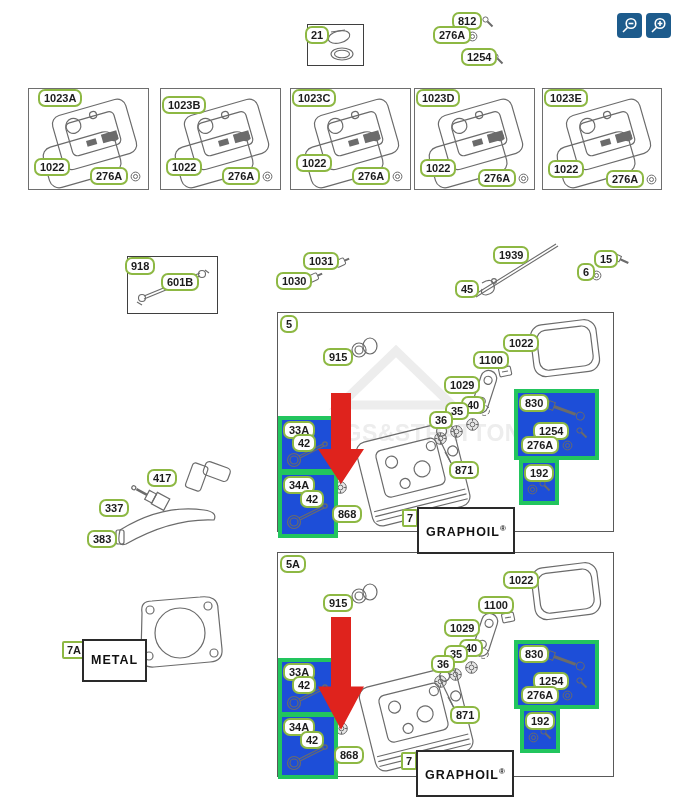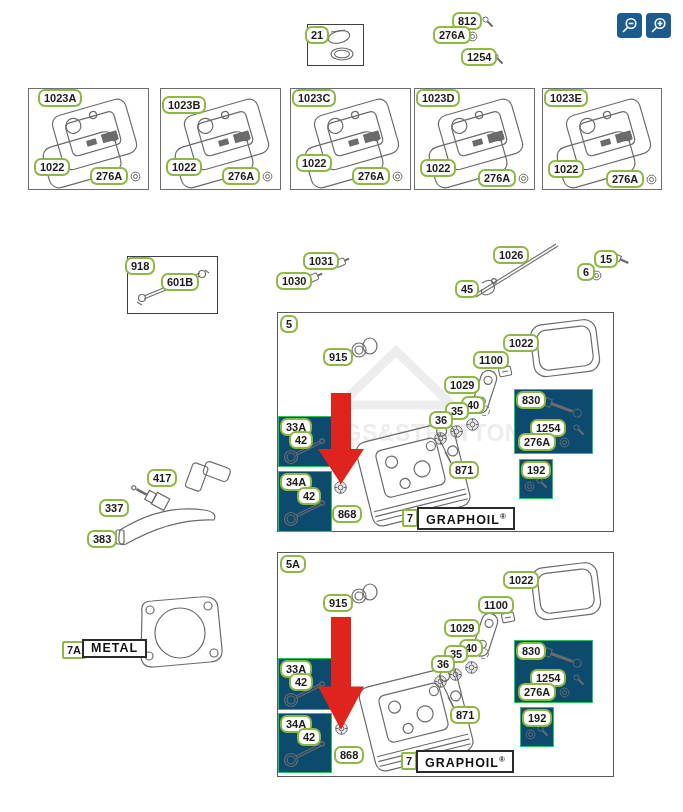--- a/index.html
+++ b/index.html
@@ -4,24 +4,24 @@
 <style>
   html,body{margin:0;padding:0;background:#fff;}
   #page{position:relative;width:683px;height:812px;background:#fff;overflow:hidden;
         font-family:"Liberation Sans",sans-serif;}
   .callout{position:absolute;z-index:6;background:#fff;border:2px solid #8db843;border-radius:7px;
            font:bold 11px/12px "Liberation Sans",sans-serif;color:#1c1c1c;padding:1px 4px;
            white-space:nowrap;}
   .callout.sq{border-radius:2px;padding:1px 3px;}
   .pbox{position:absolute;border:1px solid #6e6e6e;background:#fff;}
   .section{border:1px solid #595959;}
-  .subbox{position:absolute;border:1px solid #22c55e;background:#0c4a6e;z-index:3;}
+  .subbox{position:absolute;border:4px solid #22c55e;background:#1d4ed8;z-index:3;}
   .textbox{position:absolute;z-index:6;background:#fff;border:2px solid #2a2a2a;
            font:bold 12.5px/15px "Liberation Sans",sans-serif;color:#111;
-           padding:0 7px;letter-spacing:1px;white-space:nowrap;}
+           padding:12px 7px;letter-spacing:1px;white-space:nowrap;}
   .textbox sup{font-size:8px;letter-spacing:0;}
   .draw{position:absolute;z-index:2;overflow:visible;}
   .arrow{position:absolute;z-index:5;}
   .wm{position:absolute;z-index:1;}
   .wm text{font:bold 23px "Liberation Sans",sans-serif;fill:#ededed;letter-spacing:.5px;}
   .btn{position:absolute;z-index:7;width:25px;height:25px;border:none;border-radius:4px;
        background:#1d5b8c;padding:0;cursor:pointer;display:flex;align-items:center;justify-content:center;}
 </style>
 </head>
 <body>
@@ -237,21 +237,21 @@
 <svg class="draw" style="left:308px;top:271px" width="16" height="12">
       <use href="#sym-fitting"></use>
     </svg>
 
 <svg class="draw" style="left:468px;top:238px" width="95" height="62">
   <g fill="none" stroke="#6b6b6b" stroke-width="1.1">
     <line x1="6" y1="57" x2="88" y2="6"></line>
         <line x1="8" y1="59" x2="90" y2="8"></line>
   </g>
 </svg>
-<span class="callout" style="left:493px;top:246px">1026</span>
+<span class="callout" style="left:493px;top:246px">1939</span>
 <span class="callout" style="left:455px;top:280px">45</span>
 <svg class="draw" style="left:477px;top:276px" width="22" height="24">
   <g fill="none" stroke="#6b6b6b" stroke-width="1.2">
     <path d="M5,7 Q15,1 17,9 Q19,17 9,19 Q3,19 5,13"></path>
     <circle cx="17" cy="5" r="2.4"></circle>
   </g>
 </svg>
 <span class="callout" style="left:594px;top:250px">15</span>
 <svg class="draw" style="left:614px;top:253px" width="16" height="14">
       <use href="#sym-bolt"></use>

